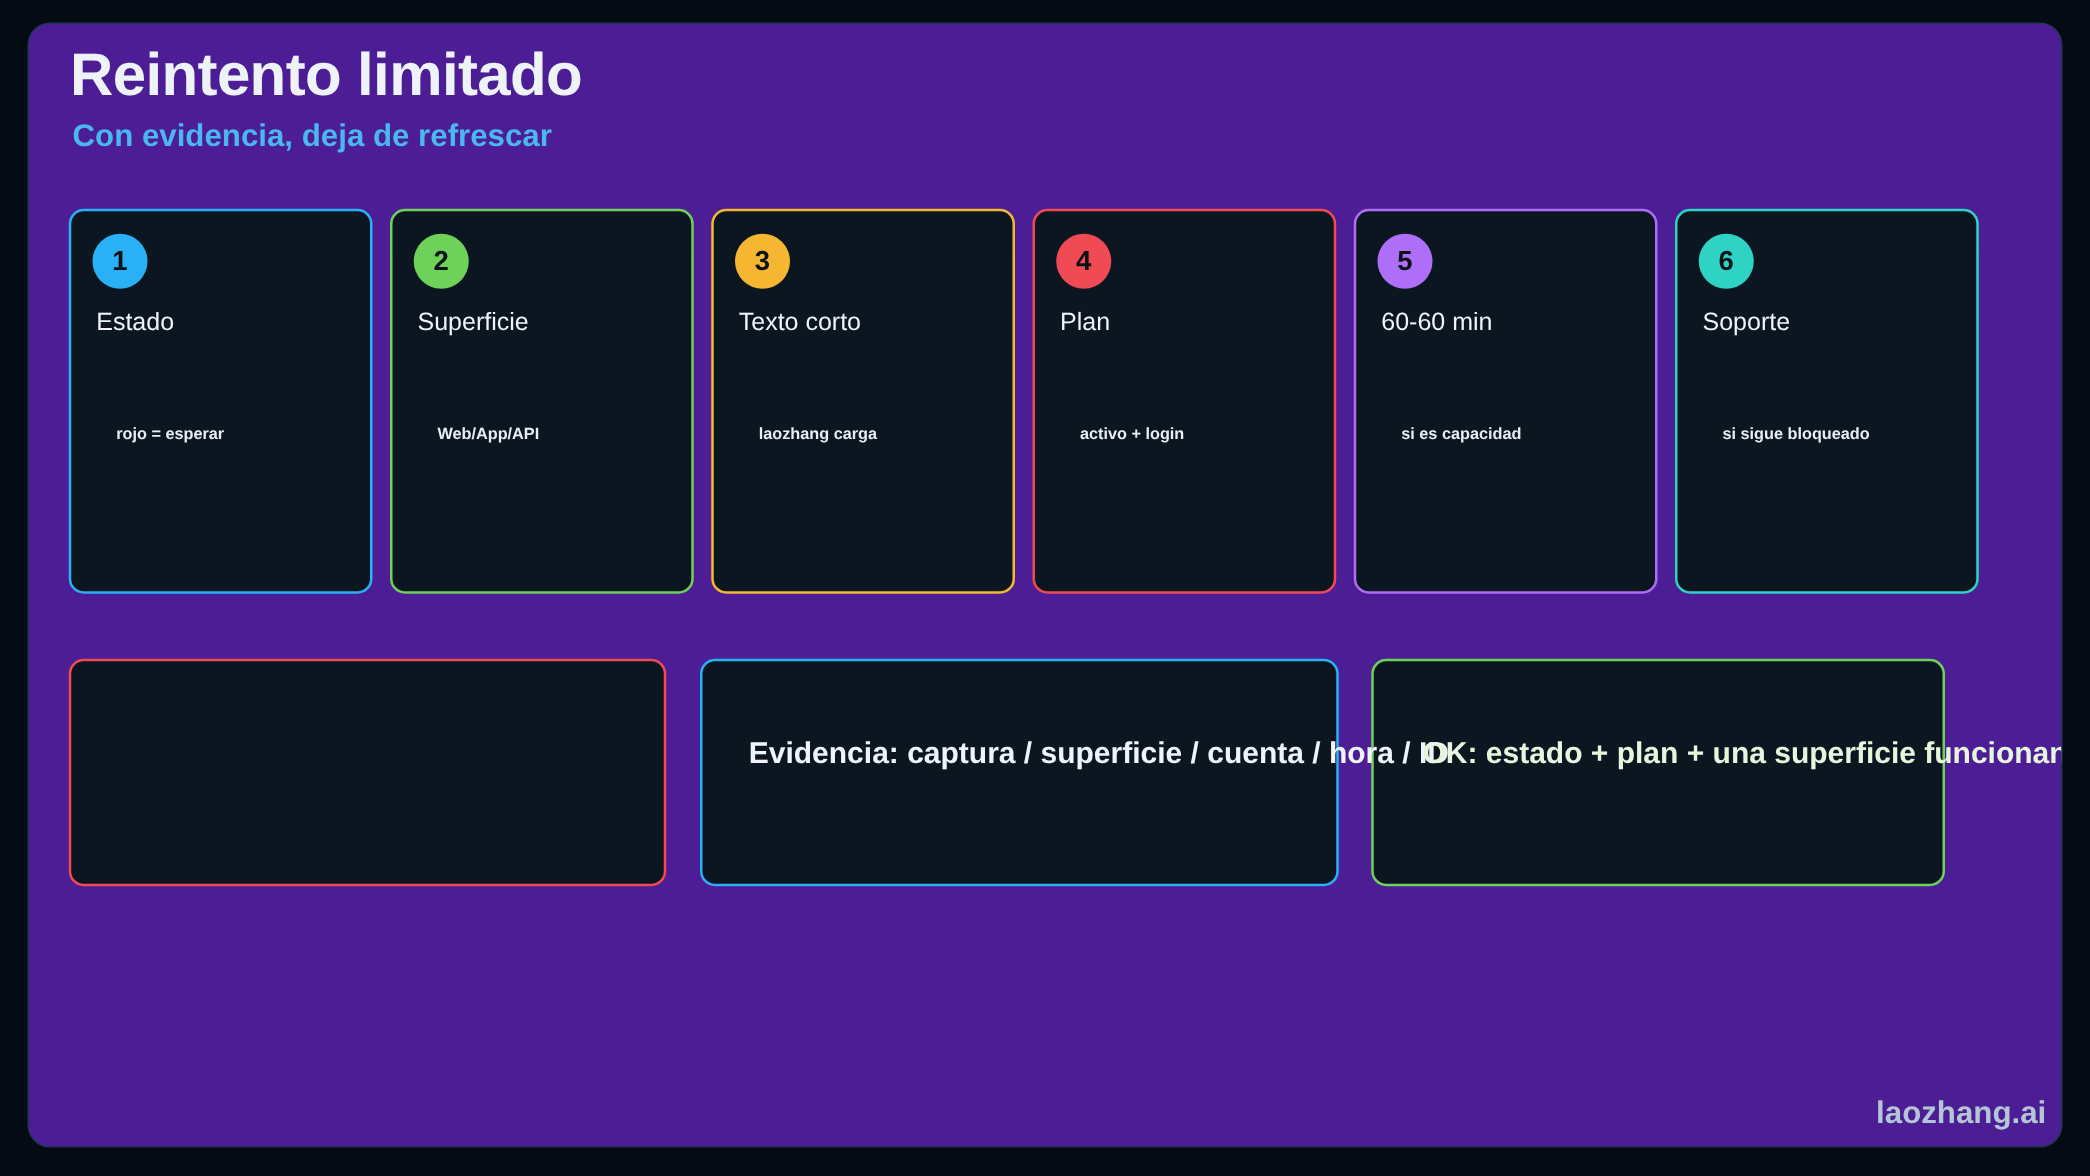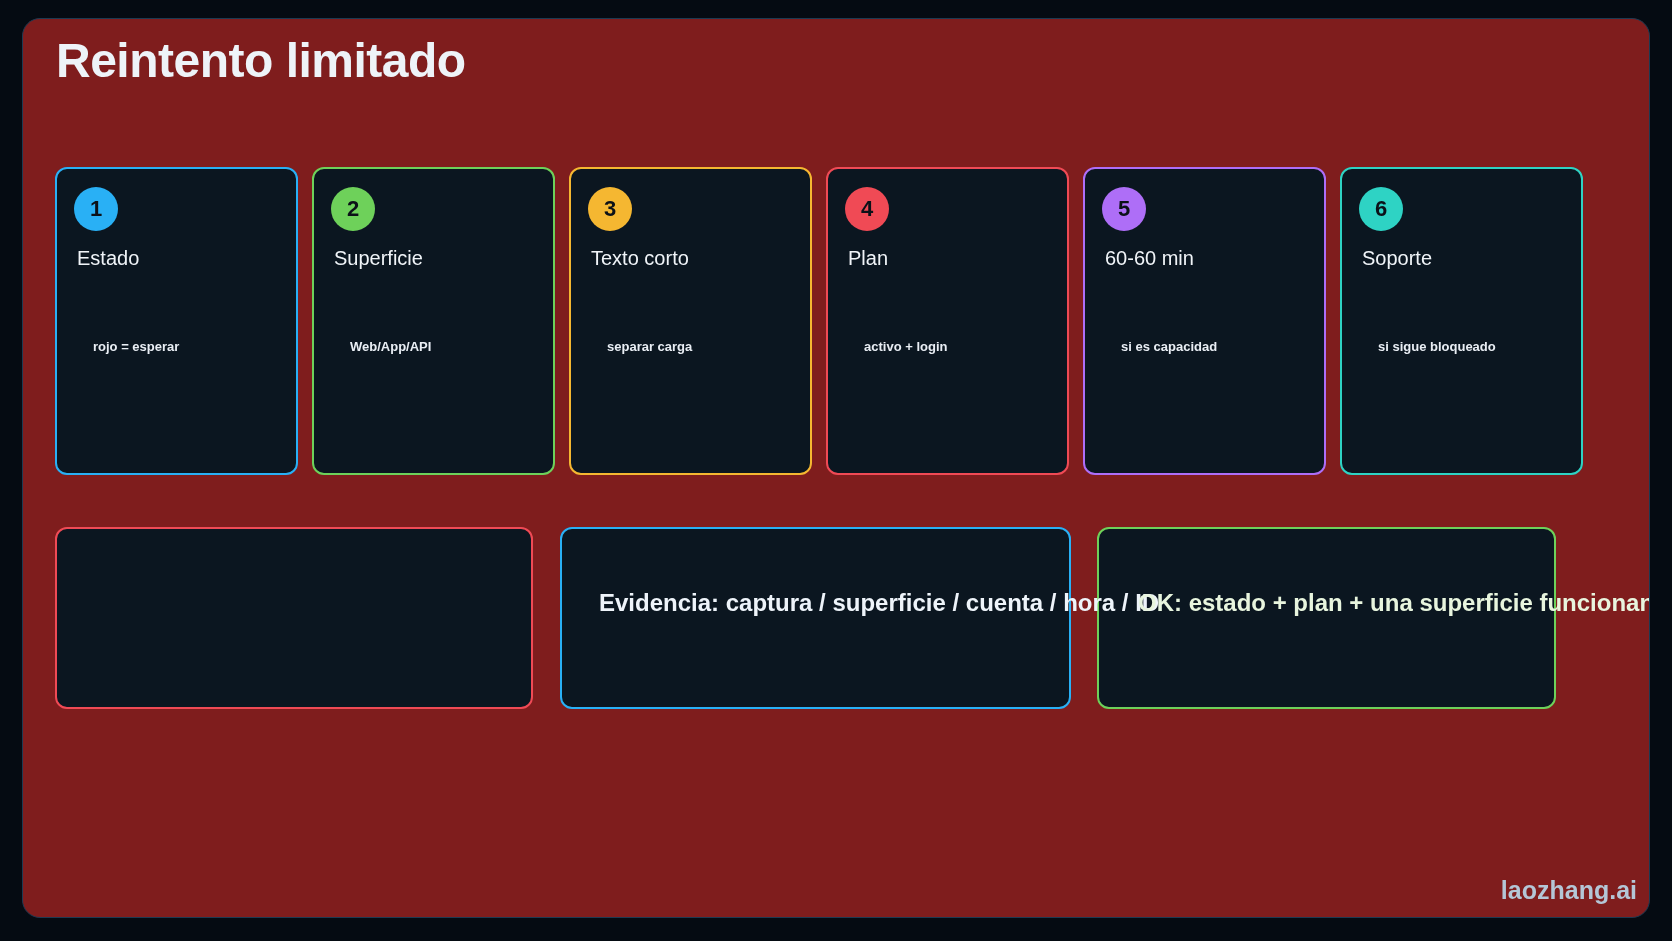--- a/index.html
+++ b/index.html
@@ -9,21 +9,21 @@
     font-family:"Liberation Sans", sans-serif;
     overflow:hidden;
     position:relative;
   }
   #panel {
     position:absolute;
     left:22px; top:18px;
     width:1628px; height:900px;
     border:1px solid #1d3a52;
     border-radius:18px;
-    background:#7f1d1d;
+    background:#4c1d95;
     overflow:hidden;
   }
   #title {
     position:absolute;
     left:33px; top:14px;
     font-size:48px;
     font-weight:bold;
     color:#eef3f8;
     letter-spacing:-0.5px;
     white-space:nowrap;
@@ -114,39 +114,40 @@
     color:#b4c6d6;
     white-space:nowrap;
   }
 </style>
 </head>
 <body>
 
 <div id="panel">
 
   <div id="title" style="color: rgb(238, 243, 248);">Reintento limitado</div>
+  <div id="subtitle" style="color: rgb(74, 184, 239);">Con evidencia, deja de refrescar</div>
 
   <div id="cards">
 
     <div class="card" style="left: 22px; border-color: rgb(41, 176, 245);">
       <div class="badge" style="background: rgb(41, 176, 245);">1</div>
       <div class="card-title">Estado</div>
       <div class="card-body">rojo = esperar</div>
     </div>
 
     <div class="card" style="left: 279px; border-color: rgb(110, 209, 90);">
       <div class="badge" style="background: rgb(110, 209, 90);">2</div>
       <div class="card-title">Superficie</div>
       <div class="card-body">Web/App/API</div>
     </div>
 
     <div class="card" style="left: 536px; border-color: rgb(245, 183, 49);">
       <div class="badge" style="background: rgb(245, 183, 49);">3</div>
       <div class="card-title">Texto corto</div>
-      <div class="card-body">separar carga</div>
+      <div class="card-body">laozhang carga</div>
     </div>
 
     <div class="card" style="left: 793px; border-color: rgb(240, 74, 85);">
       <div class="badge" style="background: rgb(240, 74, 85);">4</div>
       <div class="card-title">Plan</div>
       <div class="card-body">activo + login</div>
     </div>
 
     <div class="card" style="left: 1050px; border-color: rgb(174, 110, 247);">
       <div class="badge" style="background: rgb(174, 110, 247);">5</div>

